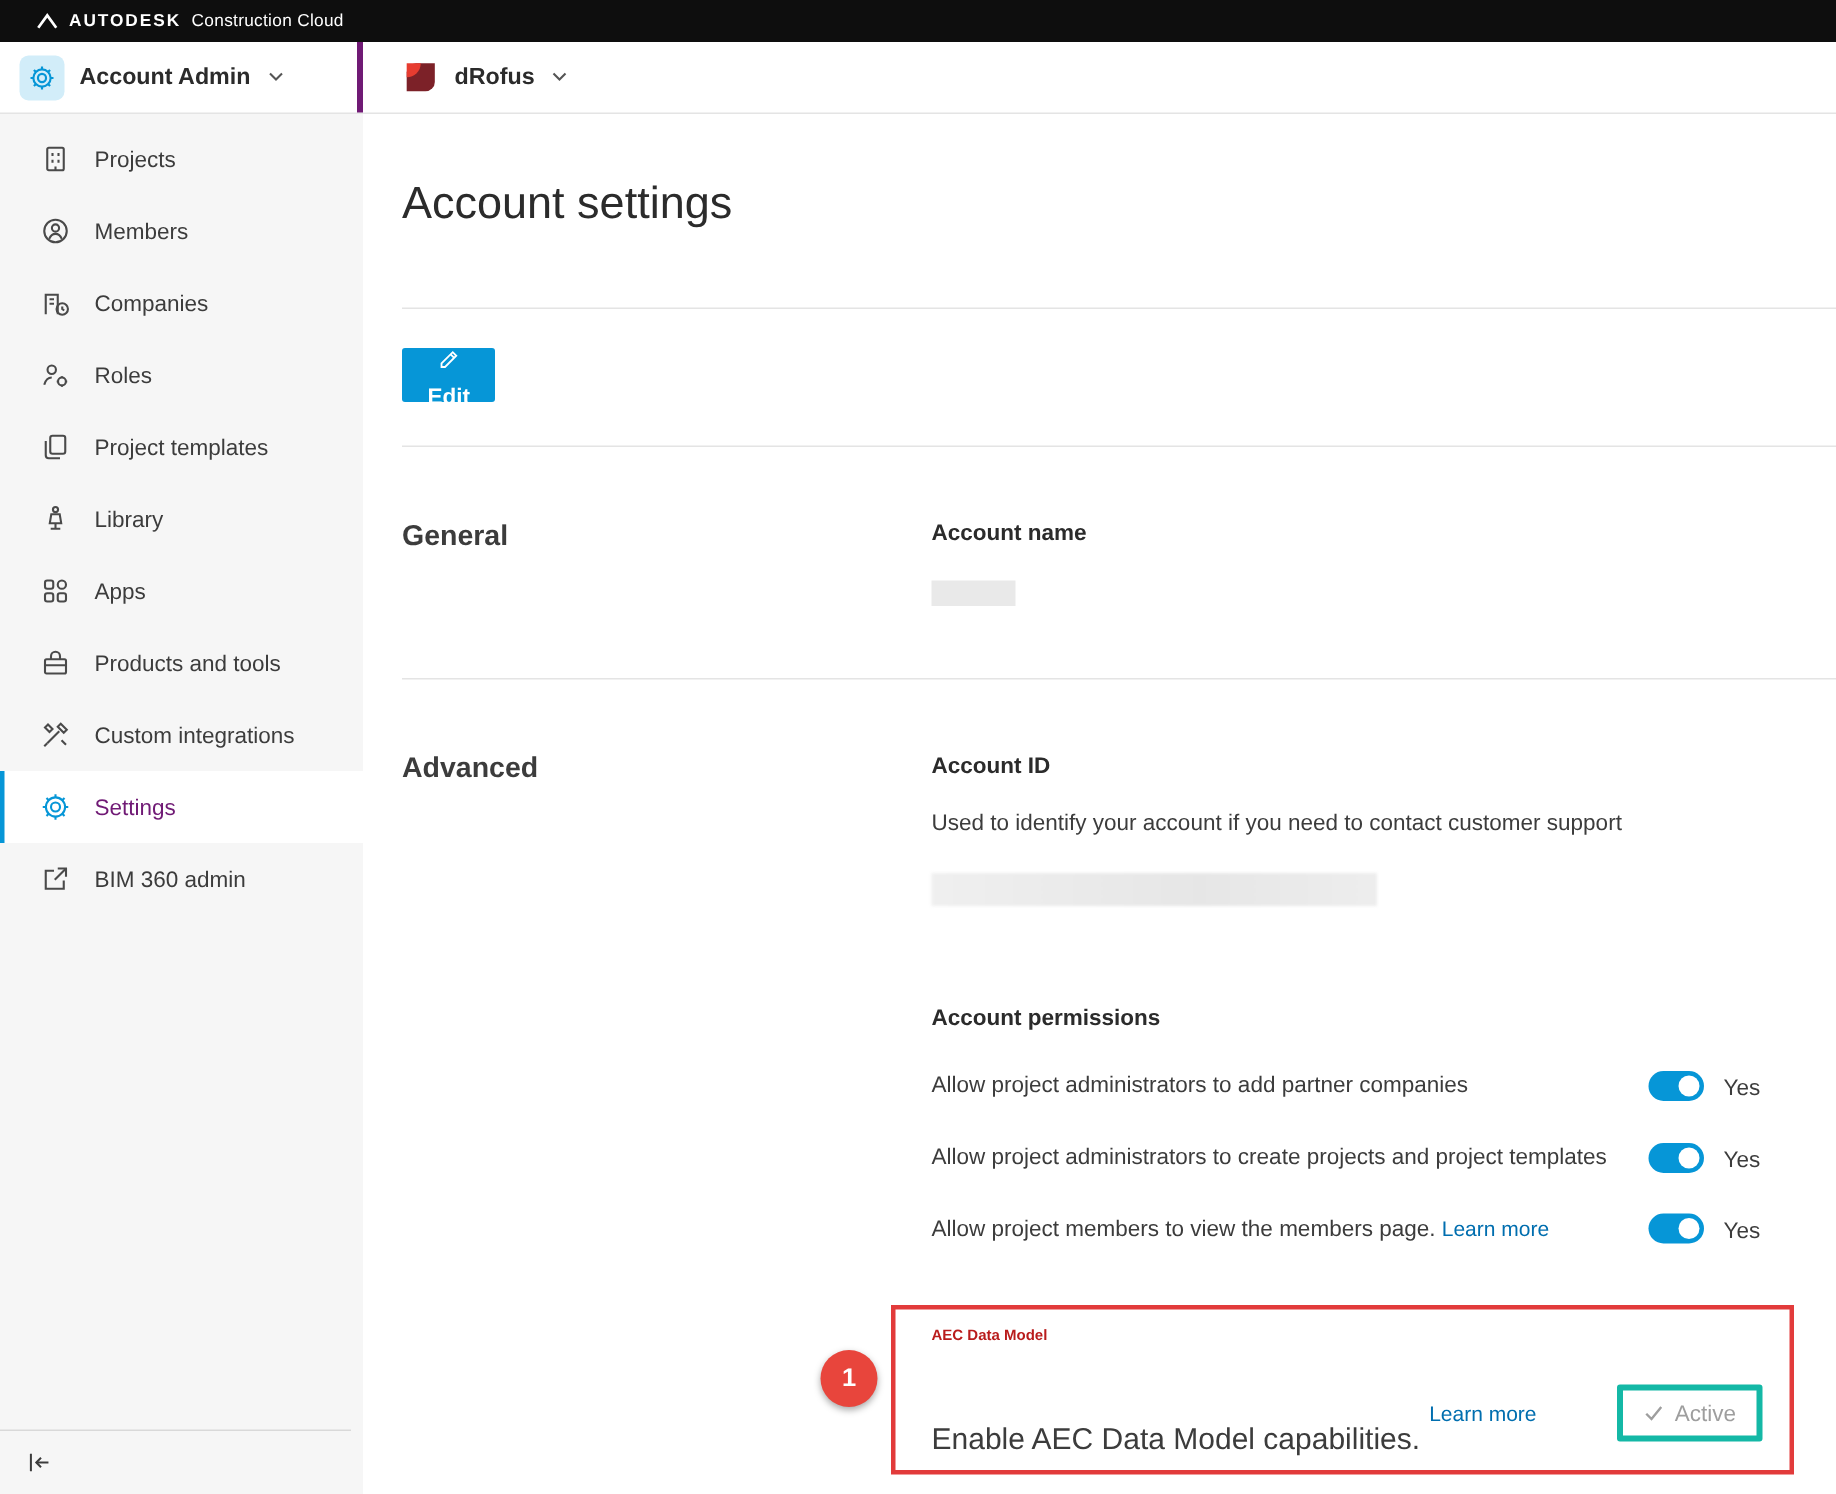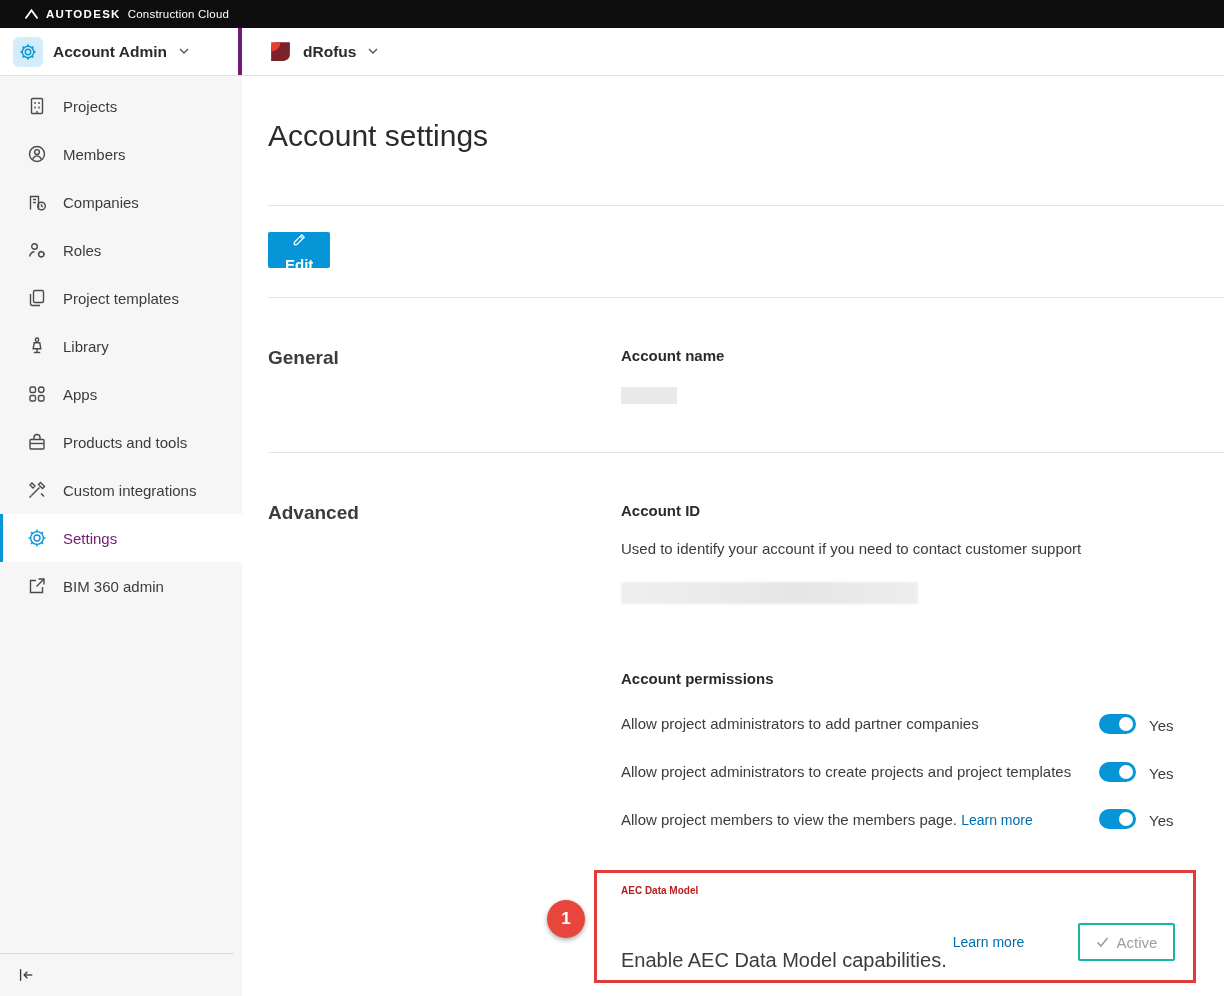--- a/index.html
+++ b/index.html
@@ -59,21 +59,21 @@
   .perm-controls { display:flex; align-items:flex-end; gap:13px; margin-left:auto; margin-right:54px; }
   .toggle { width:37px; height:20px; border-radius:10px; background:#0696d7; position:relative; cursor:pointer; flex-shrink:0; }
   .toggle .knob { position:absolute; top:3px; right:3px; width:14px; height:14px; border-radius:50%; background:#fff; }
   .toggle-state { font-size:15px; color:#3c3c3c; }
 
   .aec-wrap { position:relative; margin-top:40px; }
   .aec-box { border:3px solid #e23b3b; margin-left:-27px; width:602px; background:#fff; padding:12px 18px 8px 24px; }
   .aec-title { font-size:10px; font-weight:bold; color:#b91c1c; }
   .aec-row { display:flex; align-items:center; margin-top:16px; }
   .aec-desc { font-size:20px; color:#3c3c3c;margin-top:37px; }
-  .active-btn { margin-left:auto; width:97px; height:38px; border:2px solid #14b8a6; background:#fff; border-radius:2px; color:#9e9e9e; font-family:inherit; font-size:15px; display:flex; align-items:center; justify-content:center; gap:8px; cursor:pointer; }
+  .active-btn { margin-left:auto; width:97px; height:38px; border:4px solid #14b8a6; background:#fff; border-radius:2px; color:#9e9e9e; font-family:inherit; font-size:15px; display:flex; align-items:center; justify-content:center; gap:8px; cursor:pointer; }
   .annotation-circle { position:absolute; left:-74px; top:30px; width:38px; height:38px; border-radius:50%; background:#e8453c; color:#fff; font-size:17px; font-weight:bold; display:flex; align-items:center; justify-content:center; box-shadow:0 2px 5px rgba(0,0,0,.35); }
 </style>
 </head>
 <body>
 
 <div class="topbar">
   <span>
     <svg width="15" height="12" viewBox="0 0 20 14">
         <path d="M2 13 L10 2 L18 13" fill="none" stroke="#fff" stroke-width="2.4"></path>
       </svg>

